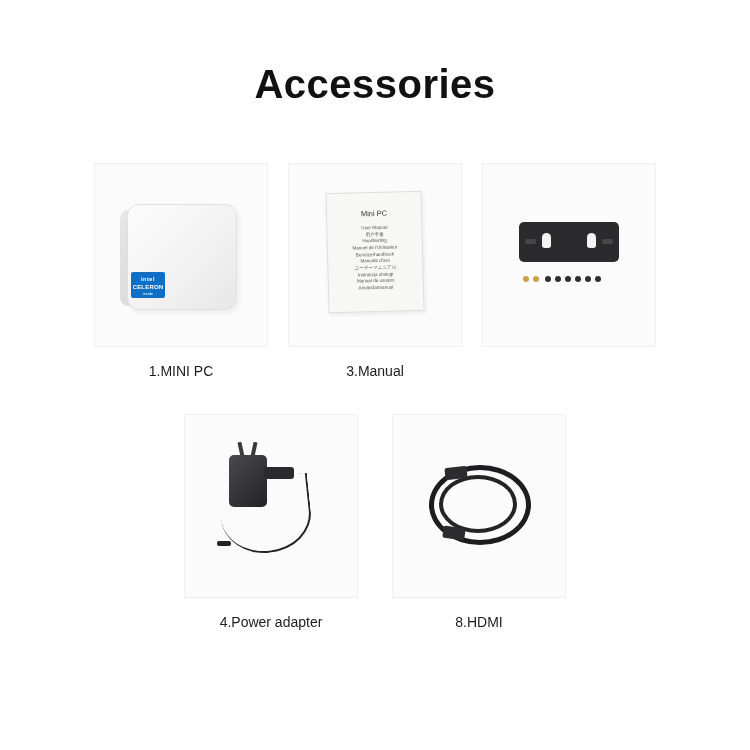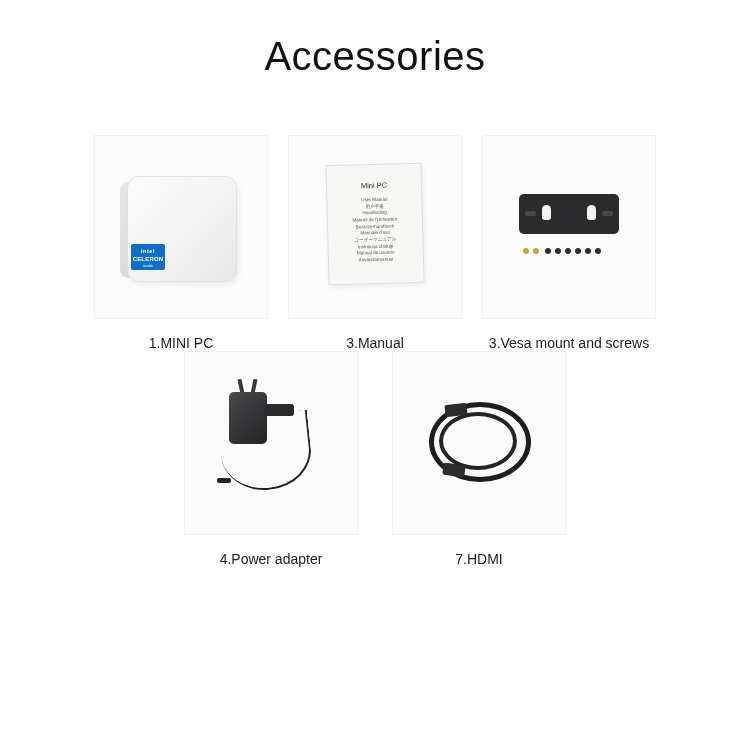--- a/index.html
+++ b/index.html
@@ -16,35 +16,36 @@
   }
   .page {
     position: relative;
     width: 750px;
     height: 750px;
     box-sizing: border-box;
   }
   .title {
     text-align: center;
     font-size: 40px;
-    font-weight: normal;
+    font-weight: bold;
     letter-spacing: 0.5px;
-    margin-top: 34px;
+    margin-top: 62px;
     color: #111111;
   }
 
   .row {
     display: flex;
     justify-content: center;
   }
   .row-one {
     margin-top: 56px;
     gap: 22px;
   }
   .row-two {
+    margin-top: 35px;
     gap: 36px;
   }
 
   .cell {
     width: 172px;
     display: flex;
     flex-direction: column;
     align-items: center;
   }
   .thumb {
@@ -326,21 +327,20 @@
         </div>
         <div class="screw gold" style="left:40px;"></div>
         <div class="screw gold" style="left:50px;"></div>
         <div class="screw dark" style="left:62px;"></div>
         <div class="screw dark" style="left:72px;"></div>
         <div class="screw dark" style="left:82px;"></div>
         <div class="screw dark" style="left:92px;"></div>
         <div class="screw dark" style="left:102px;"></div>
         <div class="screw dark" style="left:112px;"></div>
       </div>
-      <div class="caption">3.Vesa mount and screws</div>
     </div>
 
   </div>
 
   <div class="row row-two">
 
     <div class="cell">
       <div class="thumb">
         <div class="adapter-prongs"></div>
         <div class="adapter-brick"></div>
@@ -351,18 +351,18 @@
       <div class="caption">4.Power adapter</div>
     </div>
 
     <div class="cell">
       <div class="thumb">
         <div class="hdmi-loop"></div>
         <div class="hdmi-loop2"></div>
         <div class="hdmi-plug p1"></div>
         <div class="hdmi-plug p2"></div>
       </div>
-      <div class="caption">7.HDMI</div>
+      <div class="caption">8.HDMI</div>
     </div>
 
   </div>
 
 </div>
 
 </body></html>

